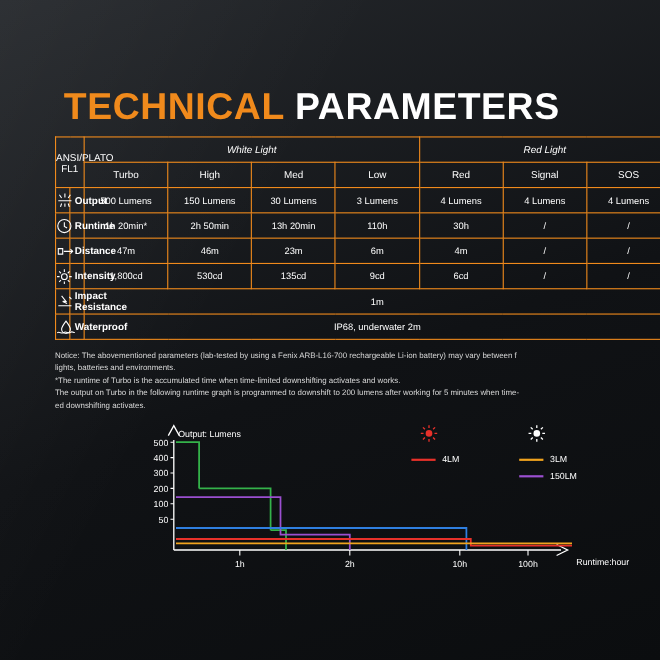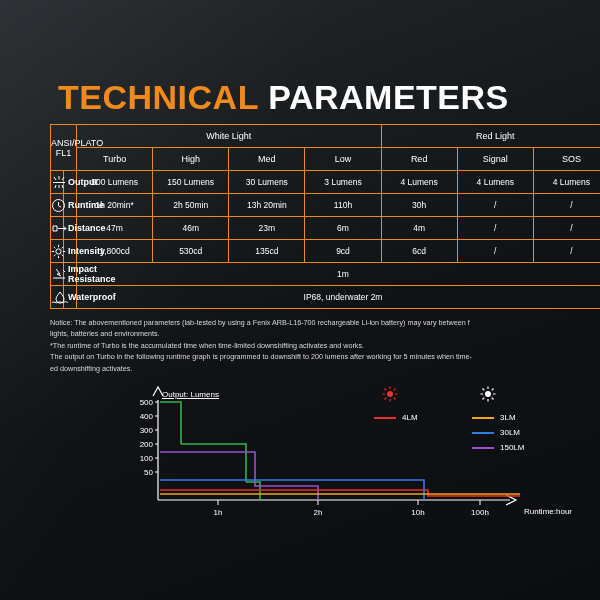--- a/index.html
+++ b/index.html
@@ -42,41 +42,41 @@
   }
   table.spec td, table.spec th {
     border:1px solid #f08a1c;
     text-align:center;
     vertical-align:middle;
     padding:0;
     height:23px;
     color:#ffffff;
     font-weight:normal;
   }
-  .hdr-group { color:#f08a1c; font-weight:bold; font-size:9px; height:19px; }
+  .hdr-group { color:#f08a1c; font-weight:bold; font-size:9px; height:19px;font-style:italic; }
   .hdr-sub { color:#f08a1c; font-weight:bold; font-size:9px; height:19px; }
   .ansi-cell { color:#f08a1c; font-weight:bold; font-size:9px; }
   .icon-col { width:26px; }
   .label-col { width:62px; text-align:left; }
   .label-col span { display:block; padding-left:4px; font-size:9px; font-weight:bold; }
   .ico { display:block; margin:0 auto; }
 
   
   .notice {
     position:absolute; left:50px; top:318px; width:556px;
     font-size:7.2px; line-height:1.45; color:#d8d8d8;
   }
   .notice p { margin:0 0 1px 0; }
 
   
   .chart-area {
     position:absolute; left:50px; top:382px; width:520px; height:150px;
   }
   .chart-label {
-    position:absolute; left:112px; top:8px; font-size:8px; color:#ffffff;text-decoration:underline;
+    position:absolute; left:112px; top:8px; font-size:8px; color:#ffffff;
   }
   .legend {
     position:absolute; right:0px; top:4px; width:196px;
     font-size:8px; color:#ffffff;
   }
   .legend-row { display:flex; align-items:center; height:15px; }
   .legend-cell { display:flex; align-items:center; width:98px;margin-top:16px; }
   .legend-dash { width:22px; height:2px; margin-right:6px; }
   .legend-icon-row { display:flex; height:16px; align-items:center; }
   .legend-icon-cell { width:98px; display:flex; justify-content:flex-start; padding-left:8px; }
@@ -316,27 +316,20 @@
         <div class="legend-cell">
           <span class="legend-dash" style="background:#e8312a"></span>
           <span>4LM</span>
         </div>
         <div class="legend-cell">
           <span class="legend-dash" style="background:#f0a31e"></span>
           <span>3LM</span>
         </div>
       </div>
 
-      <div class="legend-row">
-        <div class="legend-cell"></div>
-        <div class="legend-cell">
-          <span class="legend-dash" style="background:#2f7fe0"></span>
-          <span>30LM</span>
-        </div>
-      </div>
 
       <div class="legend-row">
         <div class="legend-cell"></div>
         <div class="legend-cell">
           <span class="legend-dash" style="background:#9b4fd0"></span>
           <span>150LM</span>
         </div>
       </div>
 
     </div>

